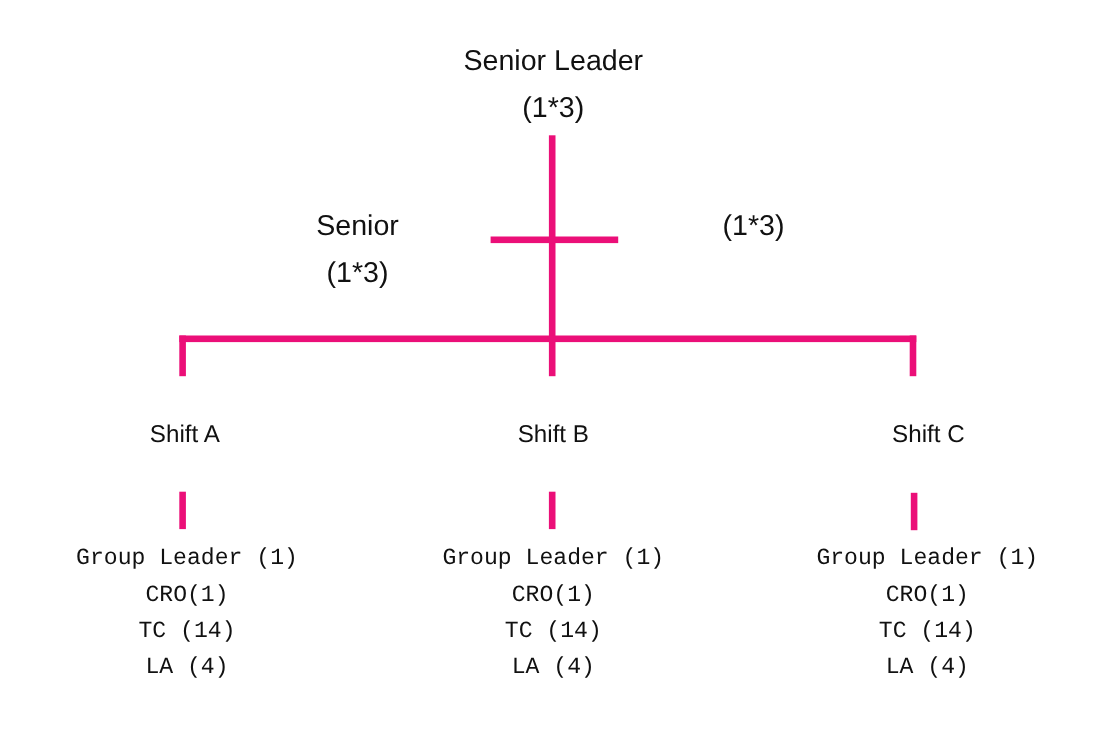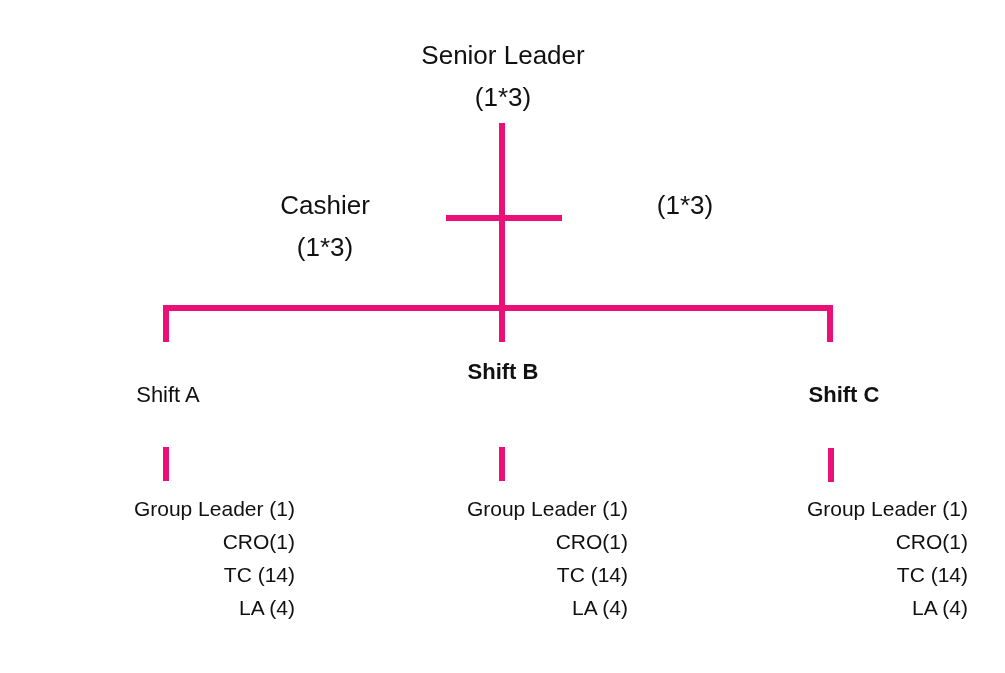--- a/index.html
+++ b/index.html
@@ -30,25 +30,26 @@
   .shift-label {
     position: absolute;
     text-align: center;
     font-size: 22px;
     line-height: 26px;
     color: var(--text);
   }
 
   .member-list {
     position: absolute;
-    text-align: right;
+    text-align: center;
     font-size: 21px;
     line-height: 33px;
     color: var(--text);
     list-style: none;
+    font-family: Liberation Mono, monospace;
   }
 
   .connector {
     position: absolute;
     background: var(--line);
   }
 
   
   .v-main      { left: 499px; top: 123px; width: 6px;   height: 219px; }
   .crossbar    { left: 446px; top: 215px; width: 116px; height: 6px;   }
@@ -58,22 +59,22 @@
   .tick-a      { left: 163px; top: 447px; width: 6px;   height: 34px;  }
   .tick-b      { left: 499px; top: 447px; width: 6px;   height: 34px;  }
   .tick-c      { left: 828px; top: 448px; width: 6px;   height: 34px;  }
 
   
   .node-senior    { left: 353px; top: 34px;  width: 300px; }
   .node-cashier   { left: 225px; top: 184px; width: 200px; }
   .node-validator { left: 585px; top: 184px; width: 200px; }
 
   .label-shift-a  { left: 68px;  top: 382px; width: 200px; }
-  .label-shift-b  { left: 403px; top: 359px; width: 200px; font-weight: bold; }
-  .label-shift-c  { left: 744px; top: 382px; width: 200px; font-weight: bold; }
+  .label-shift-b  { left: 403px; top: 382px; width: 200px; }
+  .label-shift-c  { left: 744px; top: 382px; width: 200px; }
 
   .members-a { left: 45px;  top: 492px; width: 250px; }
   .members-b { left: 378px; top: 492px; width: 250px; }
   .members-c { left: 718px; top: 492px; width: 250px; }
 </style>
 </head>
 <body>
 
 <div class="canvas">
 
@@ -85,21 +86,21 @@
   <div class="connector tick-a"></div>
   <div class="connector tick-b"></div>
   <div class="connector tick-c"></div>
 
   <div class="node node-senior">
     <div>Senior Leader</div>
     <div>(1*3)</div>
   </div>
 
   <div class="node node-cashier">
-    <div>Cashier</div>
+    <div>Senior</div>
     <div>(1*3)</div>
   </div>
 
   <div class="node node-validator">
     <div>(1*3)</div>
   </div>
 
   <div class="shift-label label-shift-a">Shift A</div>
   <div class="shift-label label-shift-b">Shift B</div>
   <div class="shift-label label-shift-c">Shift C</div>

